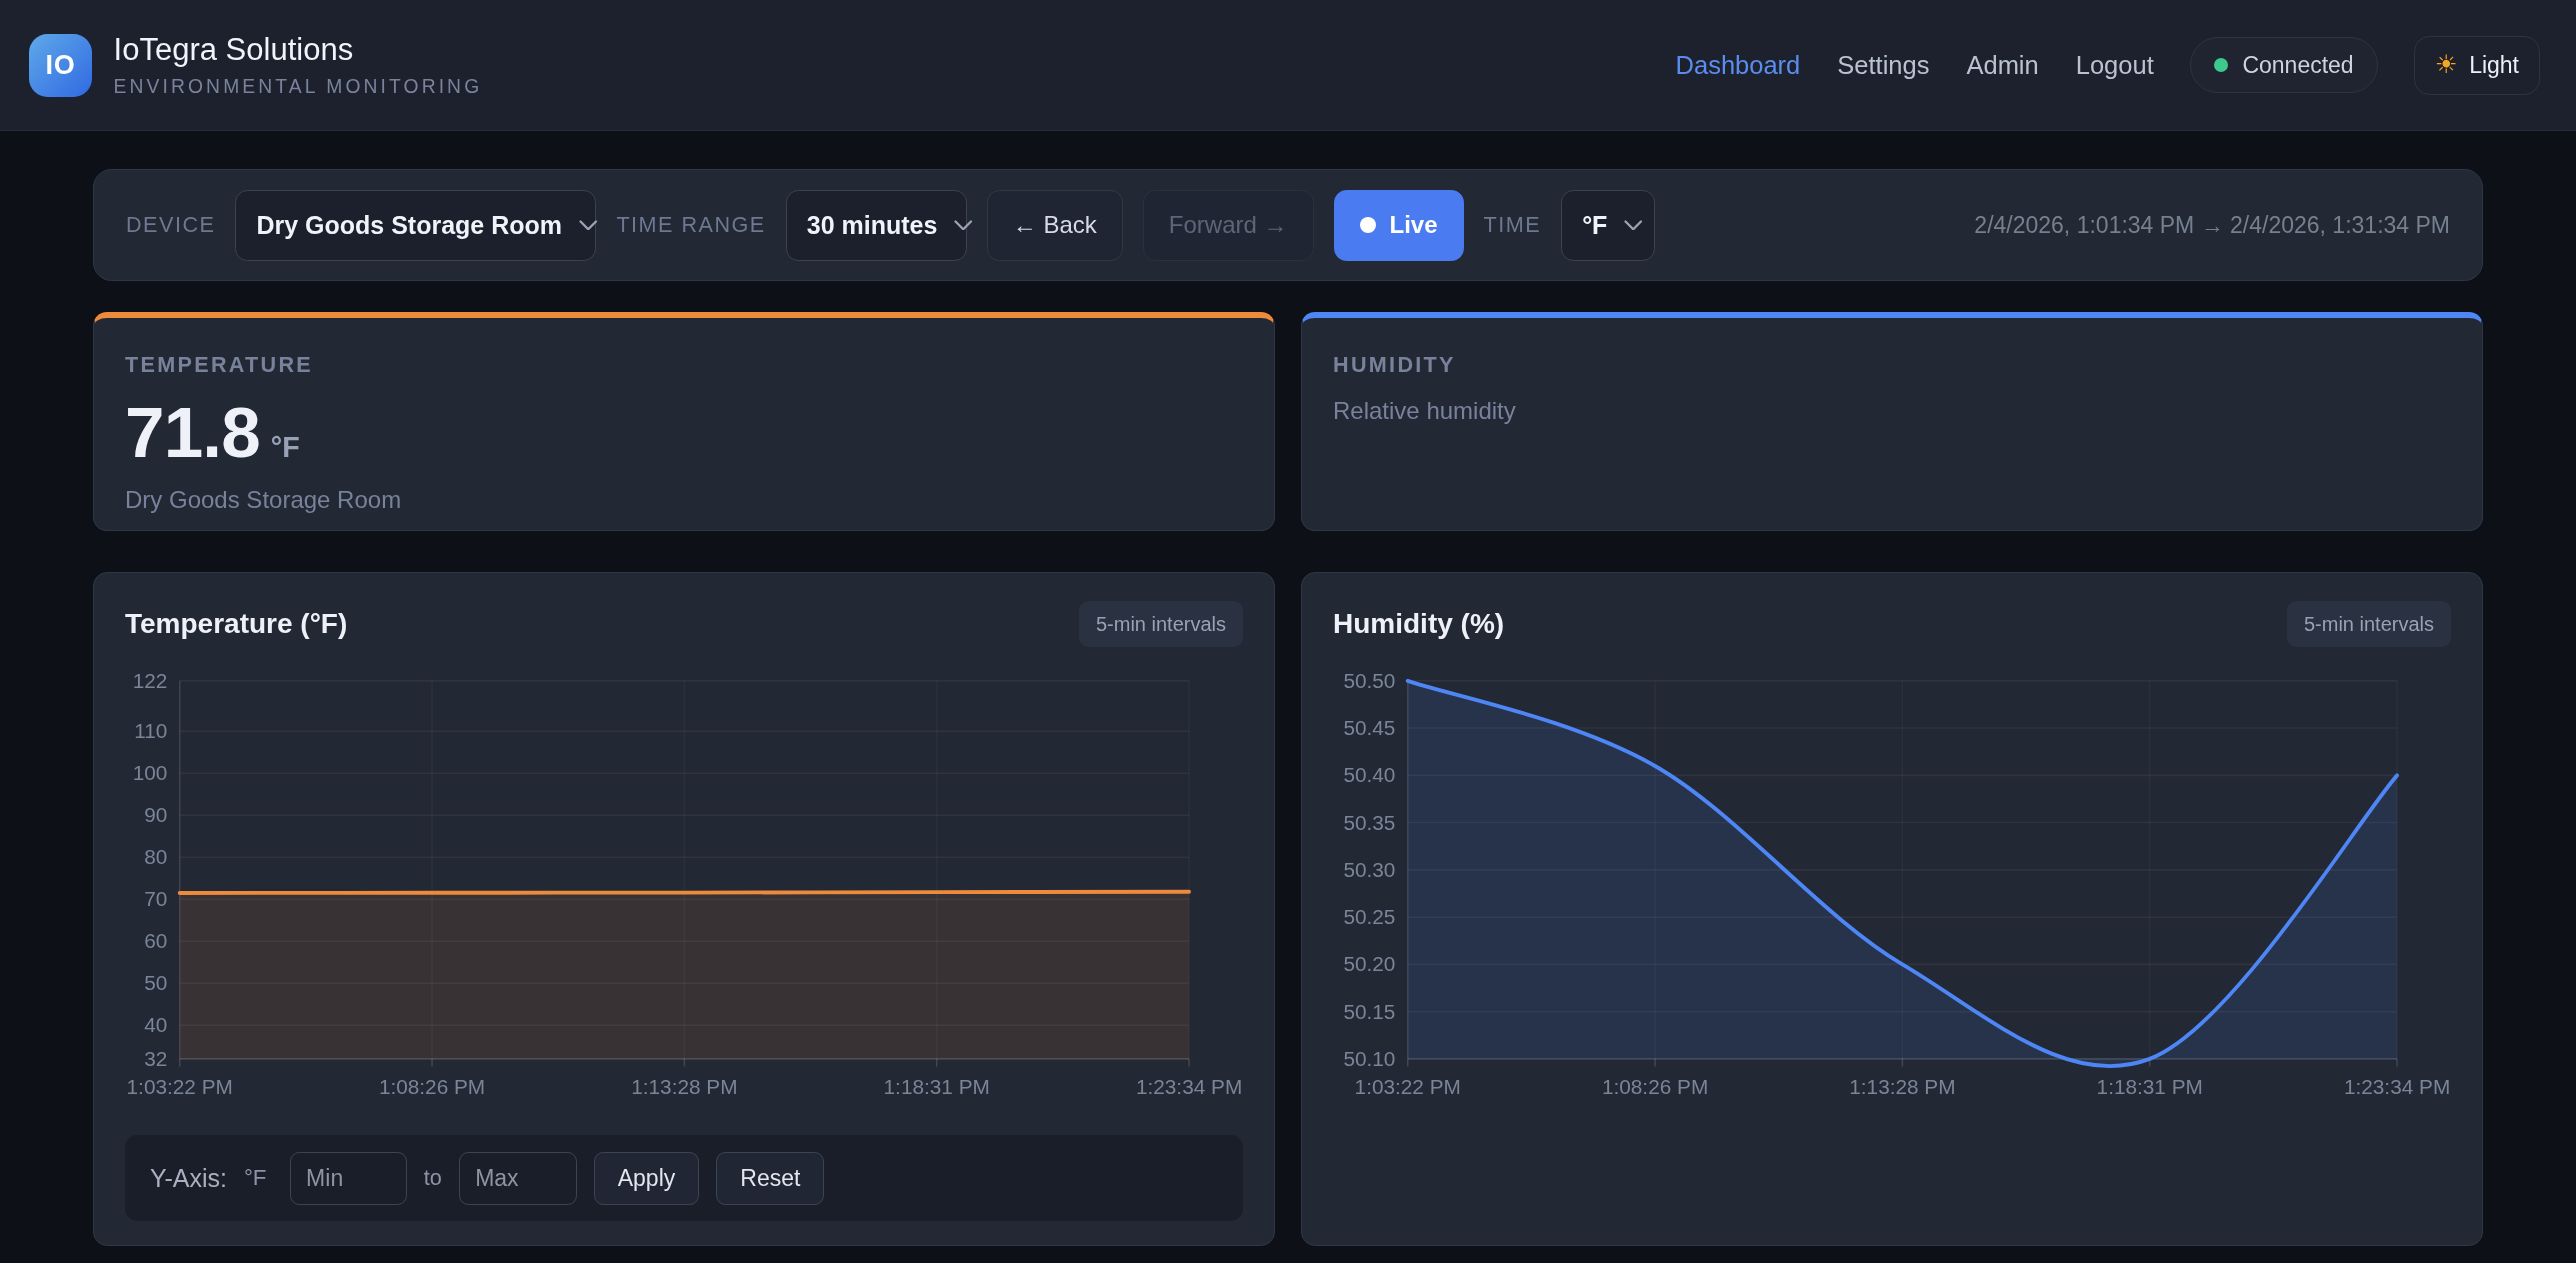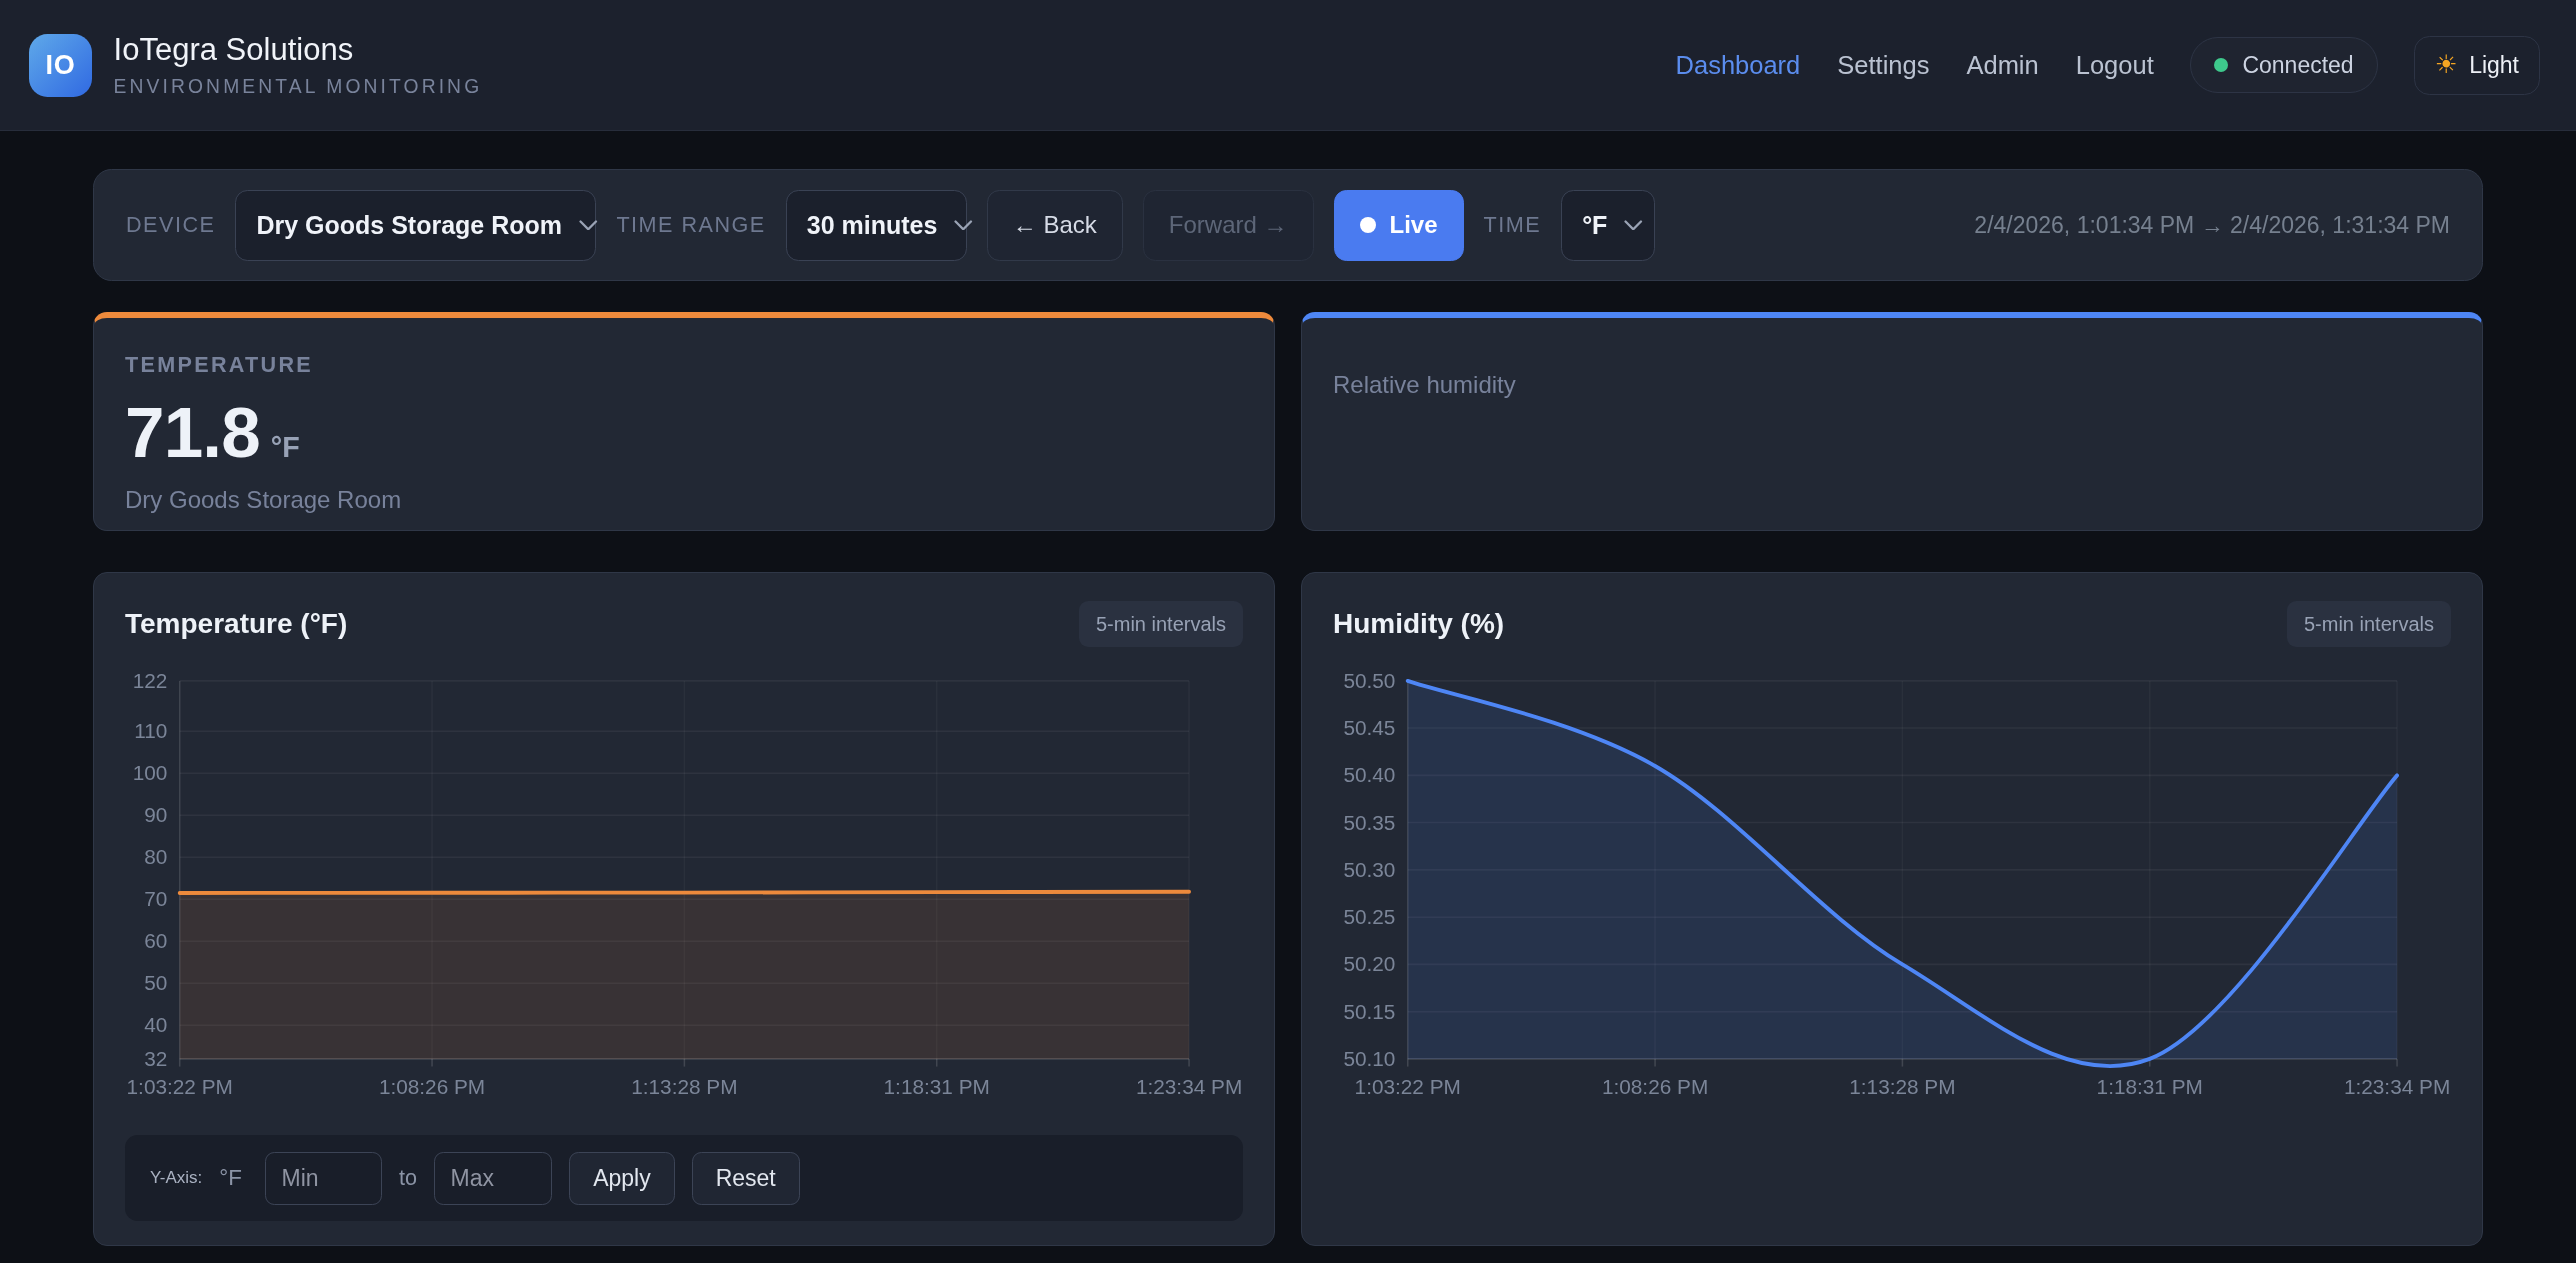--- a/index.html
+++ b/index.html
@@ -66,21 +66,21 @@
     border-radius:14px;padding:28px 31px 0;display:flex;flex-direction:column;}
   .chart-head{display:flex;justify-content:space-between;align-items:center;}
   .chart-title{font-size:28px;font-weight:700;color:var(--text);}
   .badge{background:#2a3140;border-radius:9.3px;padding:11.6px 17px;font-size:20px;color:#98a2b5;}
   svg.chart{width:100%;height:432px;margin-top:20px;overflow:visible;display:block;}
   svg.chart text{font-family:"Liberation Sans","DejaVu Sans",sans-serif;}
   .tick-lab{font-size:27px;fill:#7b8598;}
 
   .yaxis-panel{margin-top:36px;height:86px;background:var(--inset);border-radius:12.4px;
     display:flex;align-items:center;gap:17px;padding:0 25px;}
-  .yp-label{font-size:17px;color:#a9b1c1;}
+  .yp-label{font-size:25px;color:#a9b1c1;}
   .yp-unit{font-size:22.4px;color:#8b94a6;margin-right:6.2px;}
   .yp-input{width:117px;height:53px;background:transparent;border:1.5px solid #3c4456;border-radius:9.3px;
     color:#e8ecf3;font-size:23px;padding:0 15.4px;outline:none;
     font-family:"Liberation Sans","DejaVu Sans",sans-serif;}
   .yp-input::placeholder{color:#8f94a2;}
   .yp-input.max{width:118px;}
   .yp-to{font-size:21.6px;color:#8b94a6;}
   .yp-btn{height:53px;border:1.5px solid #3c4456;border-radius:9.3px;background:#202633;color:#e2e7ef;
     font-size:23px;padding:0 23px;cursor:pointer;font-family:"Liberation Sans","DejaVu Sans",sans-serif;}
 </style>
@@ -149,20 +149,21 @@
   <div class="stats">
     <div class="stat-card" id="stat-temp" style="border-top-color: rgb(237, 138, 60);">
       <div class="stat-label">TEMPERATURE</div>
       <div class="stat-value-row">
         <span class="stat-value">71.8</span>
         <span class="stat-unit">°F</span>
       </div>
       <div class="stat-caption">Dry Goods Storage Room</div>
     </div>
     <div class="stat-card" id="stat-hum" style="border-top-color: rgb(78, 134, 245);">
+      <div class="stat-label">HUMIDITY</div>
       <div class="stat-caption">Relative humidity</div>
     </div>
   </div>
 
   <div class="charts">
     <div class="chart-card">
       <div class="chart-head">
         <span class="chart-title">Temperature (°F)</span>
         <span class="badge">5-min intervals</span>
       </div>

